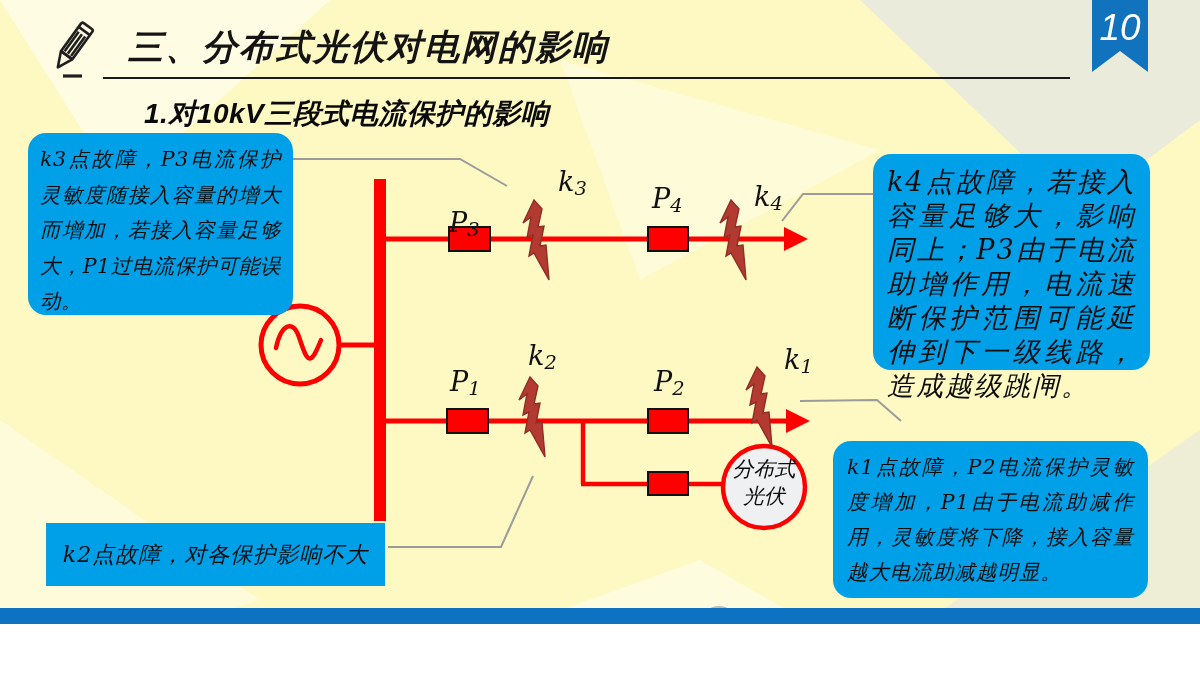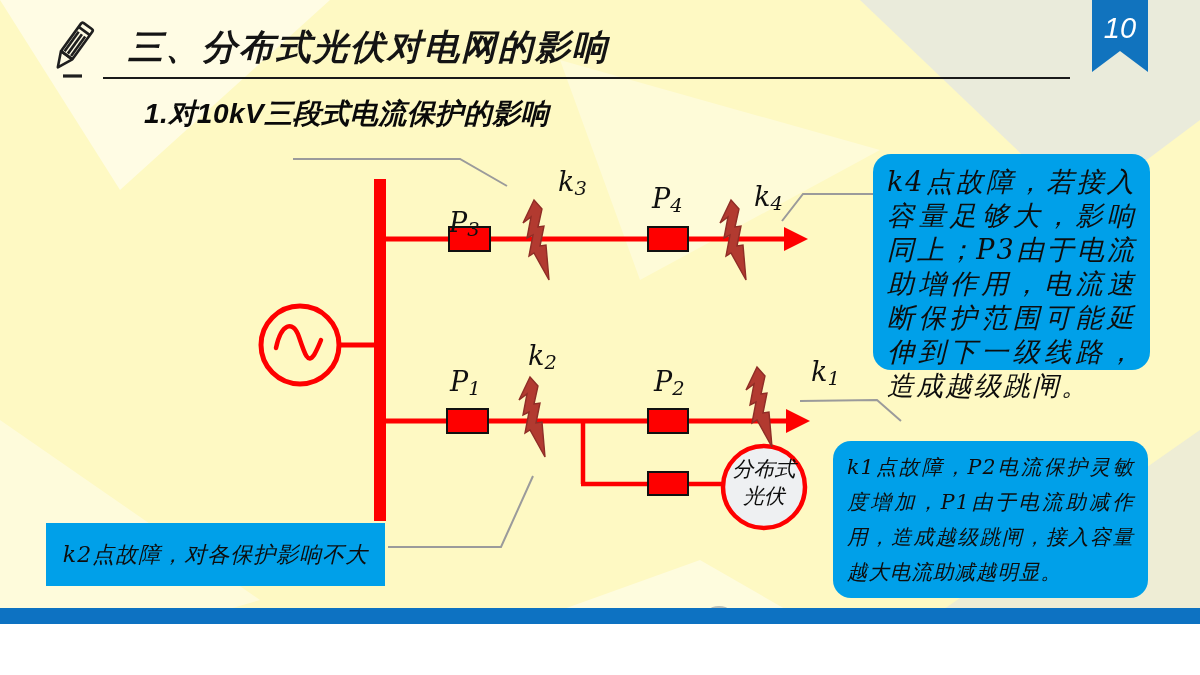--- a/index.html
+++ b/index.html
@@ -18,21 +18,21 @@
   }
   .title-rule{position:absolute;left:103px;top:77px;width:967px;height:2px;background:#1a1a1a;}
   .subtitle{
     position:absolute;left:144px;top:95px;font-size:28px;font-weight:800;
     color:#0a0a0a;letter-spacing:0.5px;white-space:nowrap;
   }
   .ribbon{
     position:absolute;left:1092px;top:0;width:56px;height:72px;
     background:var(--ribbon_blue,#1173be);
     clip-path:polygon(0 0,100% 0,100% 100%,50% 71%,0 100%);
-    color:#fff;text-align:center;font-size:29px;line-height:56px;
+    color:#fff;text-align:center;font-size:37px;line-height:56px;
   }
   
   .callout{
     position:absolute;background:var(--callout_blue,#00a0e9);
     border-radius:18px;color:#0d0d0d;
     font-family:"DejaVu Serif", serif;
     text-align:justify;box-sizing:border-box;
   }
   .callout.k3{left:28px;top:133px;width:265px;height:182px;padding:9px 12px;font-size:20.5px;line-height:35.5px;letter-spacing:0.5px;}
   .callout.k4{left:873px;top:154px;width:277px;height:216px;padding:11px 14px;font-size:27px;line-height:34px;letter-spacing:2px;}
@@ -133,25 +133,26 @@
     </g>
   </svg>
 
   <div class="dlabel" style="left:449px;top:183px;margin-top:24px;"><span>P</span><sub>3</sub></div>
   <div class="dlabel" style="left:558px;top:166px;"><span>k</span><sub>3</sub></div>
   <div class="dlabel" style="left:652px;top:183px;"><span>P</span><sub>4</sub></div>
   <div class="dlabel" style="left:754px;top:181px;"><span>k</span><sub>4</sub></div>
   <div class="dlabel" style="left:450px;top:366px;"><span>P</span><sub>1</sub></div>
   <div class="dlabel" style="left:528px;top:340px;"><span>k</span><sub>2</sub></div>
   <div class="dlabel" style="left:654px;top:366px;"><span>P</span><sub>2</sub></div>
-  <div class="dlabel" style="left:784px;top:356px;margin-left:27px;"><span>k</span><sub>1</sub></div>
+  <div class="dlabel" style="left:784px;top:344px;"><span>k</span><sub>1</sub></div>
 
   <div class="pv-text">
     <span>分布式</span><br>
     <span>光伏</span>
   </div>
 
+  <div class="callout k3">k3点故障，P3电流保护灵敏度随接入容量的增大而增加，若接入容量足够大，P1过电流保护可能误动。</div>
   <div class="callout k4">k4点故障，若接入容量足够大，影响同上；P3由于电流助增作用，电流速断保护范围可能延伸到下一级线路，造成越级跳闸。</div>
-  <div class="callout k1">k1点故障，P2电流保护灵敏度增加，P1由于电流助减作用，造成越级跳闸，接入容量越大电流助减越明显。</div>
+  <div class="callout k1">k1点故障，P2电流保护灵敏度增加，P1由于电流助减作用，灵敏度将下降，接入容量越大电流助减越明显。</div>
   <div class="callout k2">k2点故障，对各保护影响不大</div>
 
   <div class="footer-bar"></div>
 </div>
 
 </body></html>

